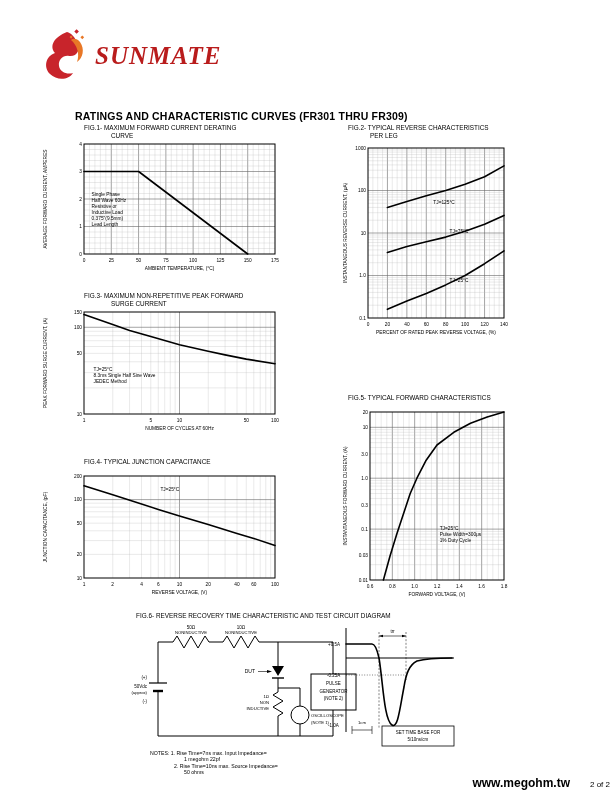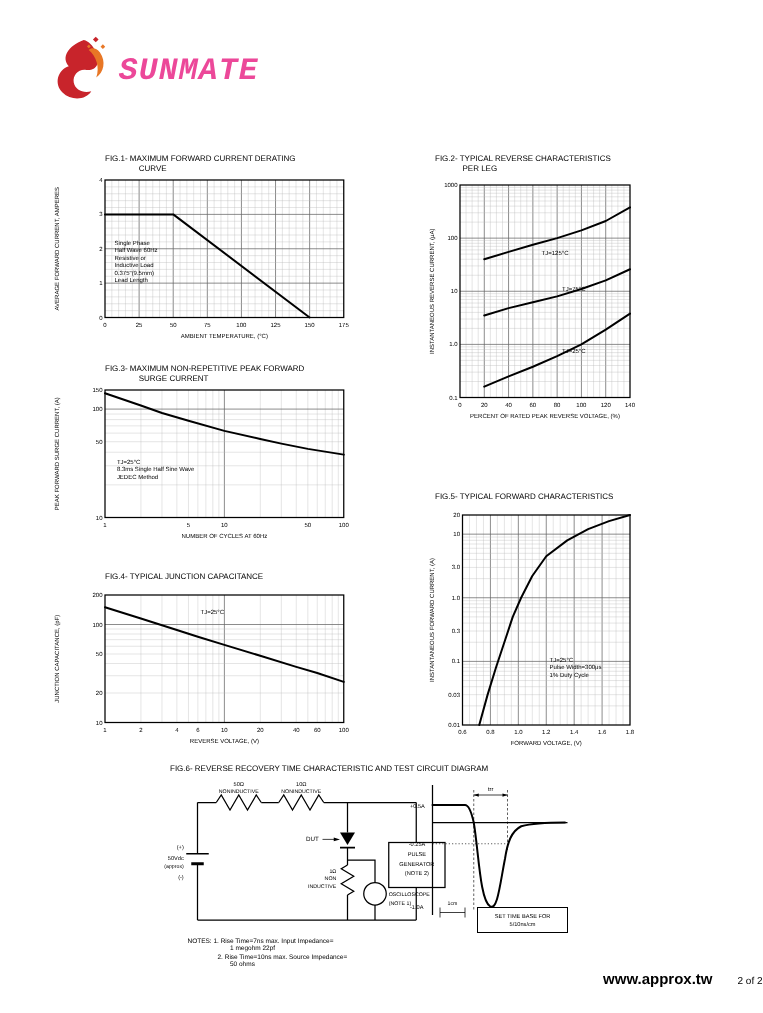--- a/index.html
+++ b/index.html
@@ -1,20 +1,20 @@
 <!DOCTYPE html>
 <html><head>
 <meta charset="utf-8">
 <style>
   html,body{margin:0;padding:0}
   body{width:610px;height:810px;background:#fff;font-family:"Liberation Sans",sans-serif;color:#000}
   .page{position:relative;width:610px;height:810px;overflow:hidden;background:#fff}
   .abs{position:absolute}
   .logo{display:flex;align-items:center;gap:7px}
-  .brand{font-family:Liberation Mono, monospace;font-style:italic;font-weight:bold;font-size:25px;color:#ec4899;letter-spacing:1px}
+  .brand{font-family:Liberation Serif, serif;font-style:italic;font-weight:bold;font-size:25px;color:#b91c1c;letter-spacing:1px}
   .main-title{font-size:10.5px;font-weight:bold;letter-spacing:.2px}
   .fig-title{font-size:6.4px;line-height:7.6px}
   .ind{padding-left:27px}
   .ind2{padding-left:22px}
   .notes{font-size:5.2px;line-height:6.3px}
   .notes .c1{padding-left:34px}
   .notes .c2{padding-left:24px}
   .footer-page{font-size:8px;text-align:right;width:100%}
   .footer-site{font-size:12px;font-weight:bold}
   svg{overflow:visible}
@@ -29,20 +29,21 @@
     <svg width="48" height="56" viewBox="0 0 48 56">
       <path d="M27 4 C14 9 9 18 15 25 C6 28 3 39 10 46 C17 53 29 52 33 45 C27 47 20 44 19 38 C18 32 23 27 29 28 C37 29 41 22 37 14 C34 8 31 5 27 4 Z" fill="#c8242b"></path>
       <path d="M31 12 C37 17 40 26 37 34 C43 30 45 21 40 14 C37 10 33 10 31 12 Z" fill="#e87726"></path>
       <rect x="35" y="2" width="3.2" height="3.2" transform="rotate(45 36.6 3.6)" fill="#c8242b"></rect>
       <rect x="41" y="8" width="2.6" height="2.6" transform="rotate(45 42.3 9.3)" fill="#e87726"></rect>
       <rect x="30" y="8" width="2.2" height="2.2" transform="rotate(45 31.1 9.1)" fill="#e87726"></rect>
     </svg>
     <span class="brand">SUNMATE</span>
   </div>
 
+  <div class="main-title abs" style="left:75px;top:110px">RATINGS AND CHARACTERISTIC CURVES (FR301 THRU FR309)</div>
 
   <div class="fig-title abs" style="left:84px;top:124px">
     <div>FIG.1- MAXIMUM FORWARD CURRENT DERATING</div>
     <div class="ind">CURVE</div>
   </div>
   <svg class="abs" style="left:40px;top:134px" width="245" height="152" viewBox="0 0 245 152">
       <line x1="49.46" y1="10" x2="49.46" y2="120" stroke="#b8b8b8" stroke-width="0.3"></line>
       <line x1="54.91" y1="10" x2="54.91" y2="120" stroke="#b8b8b8" stroke-width="0.3"></line>
       <line x1="60.37" y1="10" x2="60.37" y2="120" stroke="#b8b8b8" stroke-width="0.3"></line>
       <line x1="65.83" y1="10" x2="65.83" y2="120" stroke="#b8b8b8" stroke-width="0.3"></line>
@@ -462,15 +463,15 @@
   </svg>
 
   <div class="notes abs" style="left:150px;top:750px">
     <div>NOTES: 1. Rise Time=7ns max. Input Impedance=</div>
     <div class="c1">1 megohm 22pf</div>
     <div class="c2">2. Rise Time=10ns max. Source Impedance=</div>
     <div class="c1">50 ohms</div>
   </div>
 
   <div class="footer-page abs" style="left:0;top:780px">2 of 2</div>
-  <div class="footer-site abs" style="right:40px;top:776px">www.approx.tw</div>
+  <div class="footer-site abs" style="right:40px;top:776px">www.megohm.tw</div>
 
 </div>
 
 </body></html>

